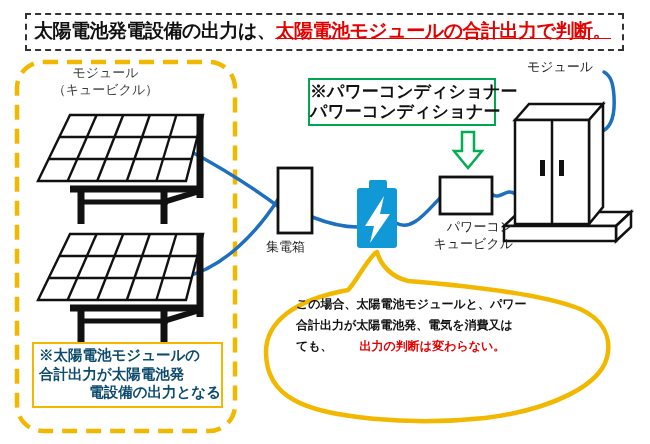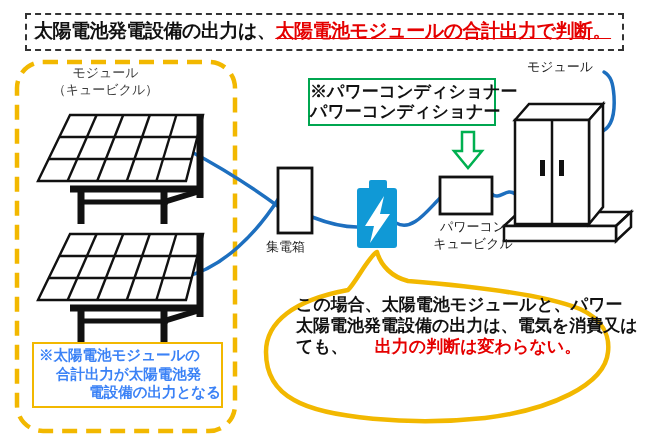--- a/index.html
+++ b/index.html
@@ -21,33 +21,33 @@
     font-size:13px;line-height:16.5px;color:#3a3a3a;
   }
   .green-note{
     left:308px;top:78px;width:184px;
     border:2.5px solid #00A650;background:#fff;
     font-size:17px;font-weight:bold;color:#111;text-align:center;
     line-height:19.5px;padding:3px 0 2px 0;white-space:nowrap;
   }
   .small-label{font-size:13px;color:#222;line-height:17px;}
   .collector-label{left:266px;top:239px;width:60px;text-align:left;}
-  .pc-label{left:433px;top:219px;width:80px;text-align:center;}
+  .pc-label{left:433px;top:219px;width:80px;text-align:right;}
   .trans-label{left:494px;top:60px;width:132px;text-align:center;line-height:16.5px;}
   .red-note{
     left:32px;top:342px;width:182px;
     border:2px solid #F2B800;background:#fff;
-    color:#3b82f6;font-size:14.5px;font-weight:bold;line-height:18.5px;
+    color:#0c4a6e;font-size:14.5px;font-weight:bold;line-height:18.5px;
     padding:3px 0 3px 5px;white-space:nowrap;
   }
-  .red-note .l2{margin-left:17px;}
+  .red-note .l2{}
   .red-note .l3{margin-left:12px;text-align:right;}
   .bubble-text{
     left:296px;top:295px;width:296px;
-    font-size:17px;font-weight:bold;color:#111;line-height:21.2px;white-space:nowrap;
+    font-size:12px;font-weight:bold;color:#111;line-height:21.2px;white-space:nowrap;
   }
   .bubble-red{color:#E50000;margin-left:27px;}
 </style>
 </head>
 <body>
 
 <div id="stage">
 
   <svg id="diagram-svg" width="650" height="444" viewBox="0 0 650 444">
 
@@ -158,17 +158,17 @@
   </div>
 
   <div class="abs red-note">
     <div>※太陽電池モジュールの</div>
     <div class="l2">合計出力が太陽電池発</div>
     <div class="l3">電設備の出力となる</div>
   </div>
 
   <div class="abs bubble-text">
     <div>この場合、太陽電池モジュールと、パワー</div>
-    <div>太陽電池発電設備の出力は、電気を消費又は</div>
+    <div>合計出力が太陽電池発、電気を消費又は</div>
     <div><span>ても、</span><span class="bubble-red">出力の判断は変わらない。</span></div>
   </div>
 
 </div>
 
 </body></html>

